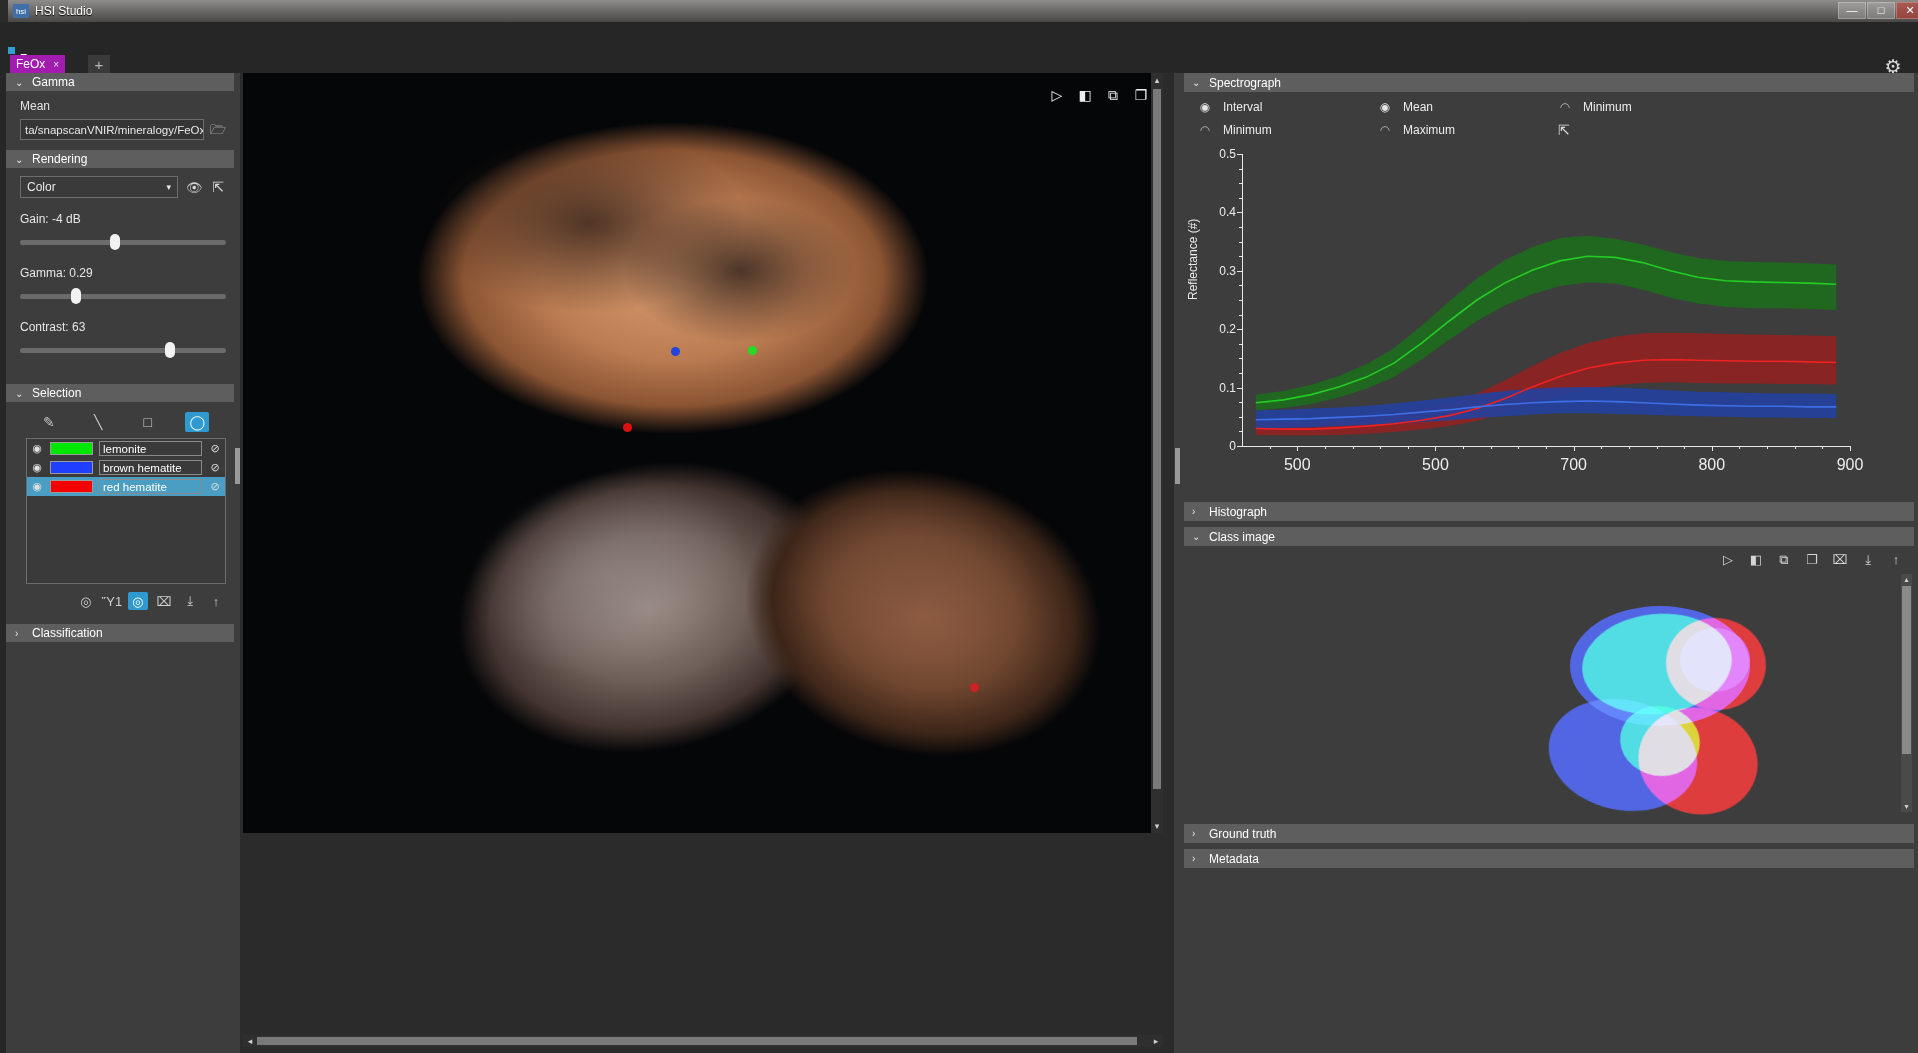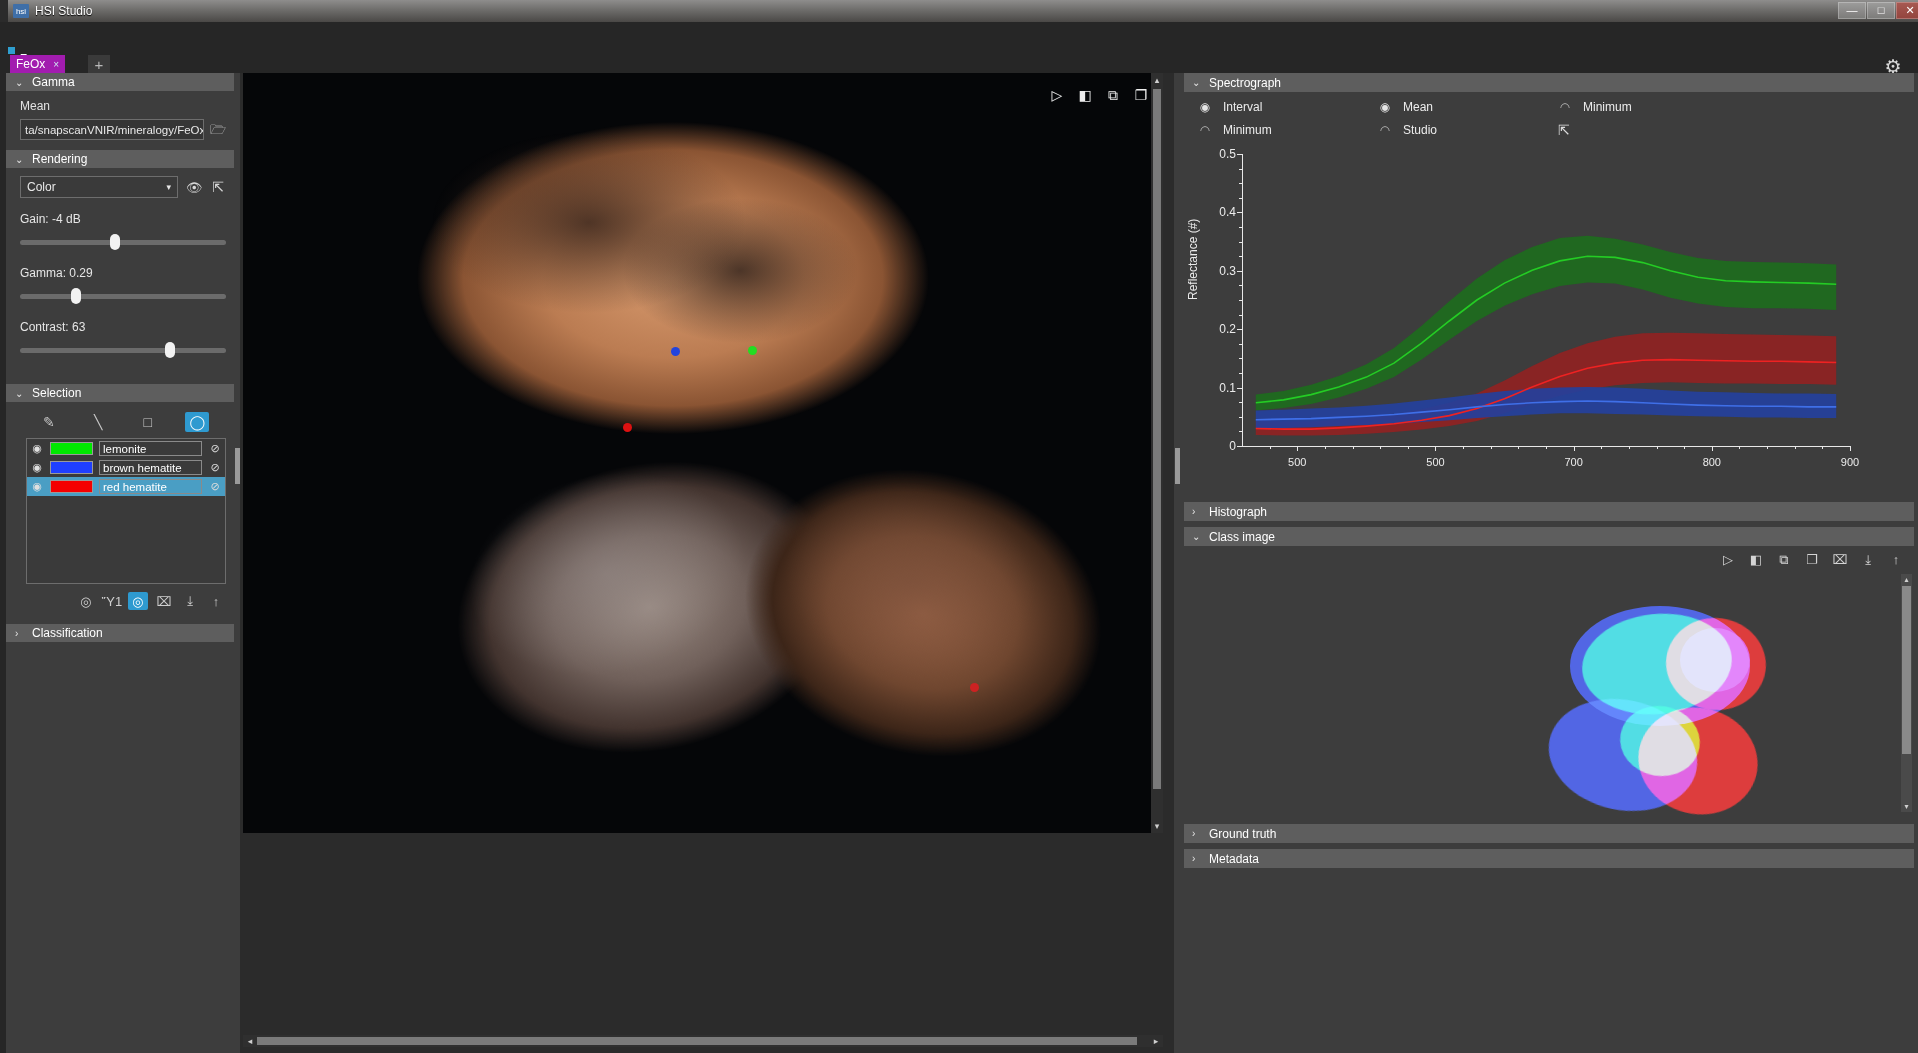--- a/index.html
+++ b/index.html
@@ -198,21 +198,21 @@
   .opt .eyeo { font-size: 12px; color: #e6e6e6; width: 14px; text-align: center; }
   .opt .eyec { font-size: 12px; color: #bdbdbd; width: 14px; text-align: center; }
   .opt-share { color: #dcdcdc; font-size: 14px; }
 
   .chart { position: relative; width: 730px; height: 360px; margin-left: 4px; background: #3d3d3d; }
   .plotarea { position: absolute; left: 58px; top: 12px; width: 608px; height: 292px; }
   .axis-y { position: absolute; left: 58px; top: 12px; width: 1px; height: 292px; background: #e8e8e8; }
   .axis-x { position: absolute; left: 58px; top: 304px; width: 608px; height: 1px; background: #e8e8e8; }
   .ytick { position: absolute; right: 100%; margin-right: 6px; color: #ececec; font-size: 12px; transform: translateY(-50%); white-space: nowrap; }
   .ytickmark { position: absolute; left: -5px; width: 5px; height: 1px; background: #e8e8e8; }
-  .xtick { position: absolute; top: 10px; color: #ececec; font-size: 11px; transform: translateX(-50%); }
+  .xtick { position: absolute; top: 10px; color: #ececec; font-size: 16px; transform: translateX(-50%); }
   .xtickmark { position: absolute; top: 0; width: 1px; height: 5px; background: #e8e8e8; }
   .ylabel {
     position: absolute; left: 2px; top: 158px; color: #ececec; font-size: 12px;
     transform: rotate(-90deg); transform-origin: left top; white-space: nowrap;
   }
   .xlabel { position: absolute; left: 58px; top: 330px; width: 608px; text-align: center; color: #ececec; font-size: 12px; }
 
   .classimg-tools { display: flex; justify-content: flex-end; gap: 12px; padding: 6px 14px 2px 0; }
   .citool { color: #d4d4d4; font-size: 13px; width: 16px; text-align: center; }
   .classimg-area { position: relative; height: 250px; background: #3d3d3d; }
@@ -404,21 +404,21 @@
         <div class="opt">
           <span class="eyec">◠</span>
           <span>Minimum</span>
         </div>
         <div class="opt">
           <span class="eyec">◠</span>
           <span>Minimum</span>
         </div>
         <div class="opt">
           <span class="eyec">◠</span>
-          <span>Studio</span>
+          <span>Maximum</span>
         </div>
         <div class="opt">
           <span class="opt-share">⇱</span>
         </div>
       </div>
 
     <div class="chart">
       <div class="ylabel">Reflectance (#)</div>
       <div class="axis-y" id="yaxis">
           <div class="ytick" style="top: 292px;">0</div>

